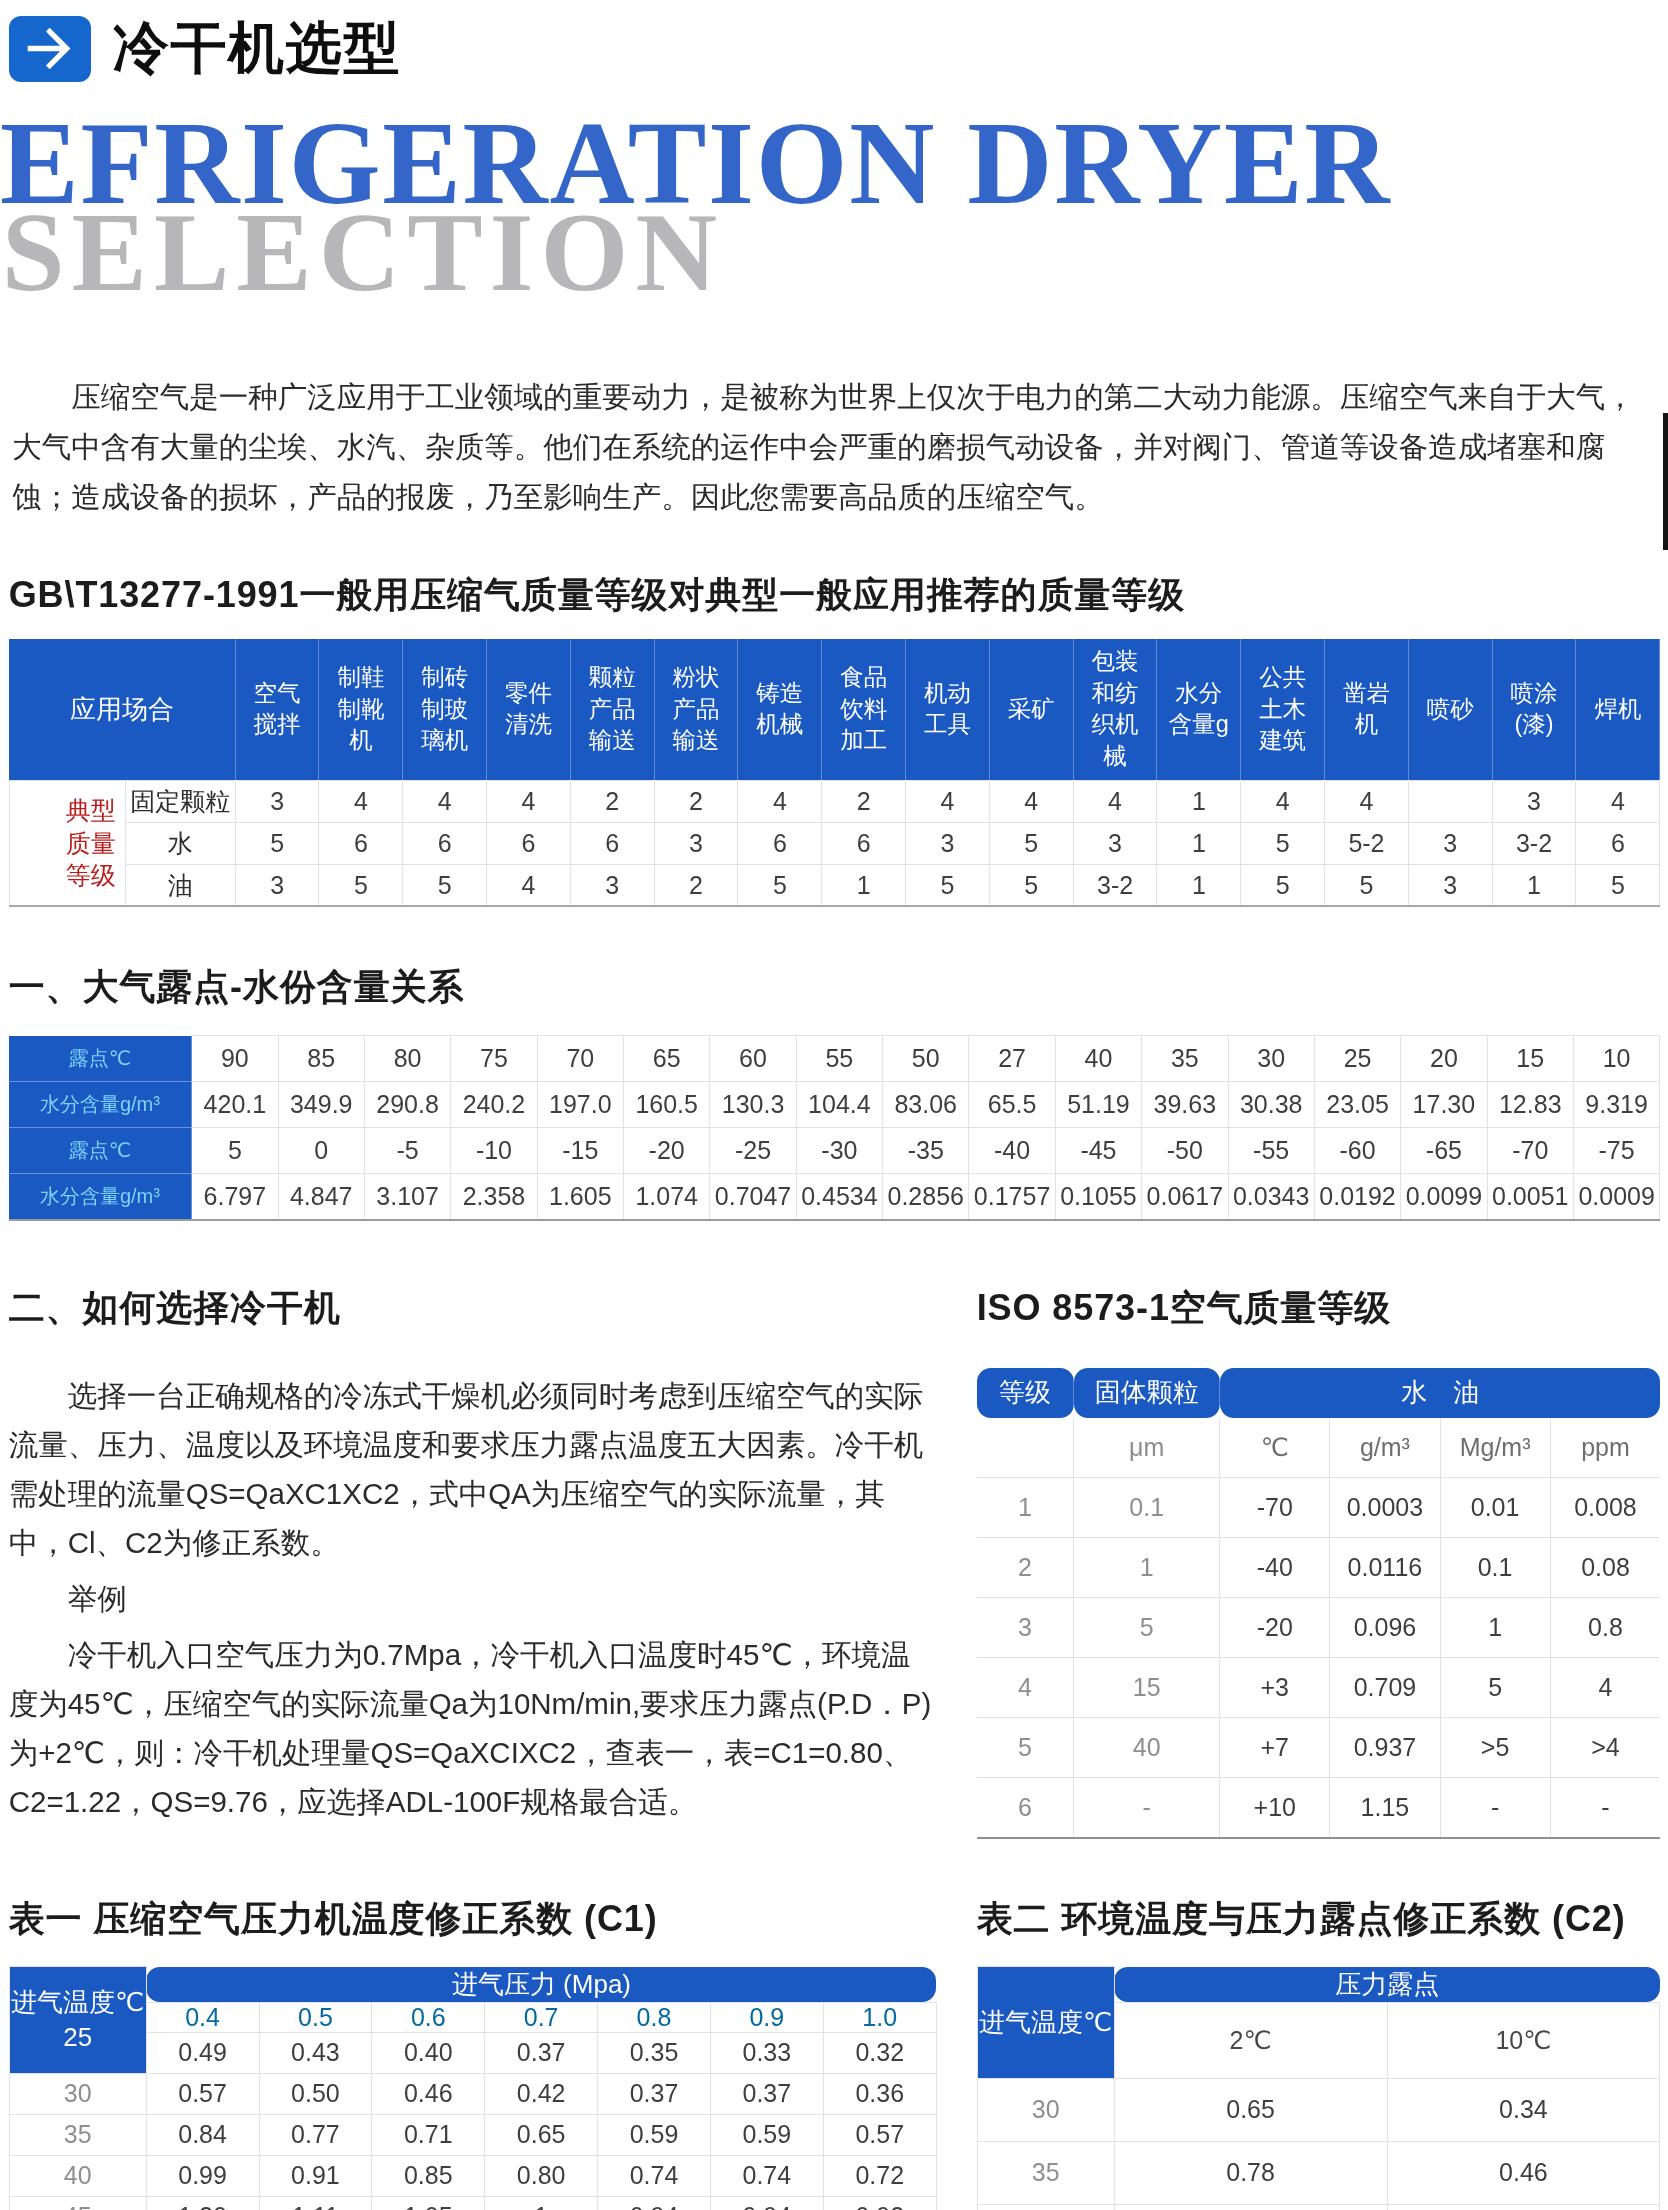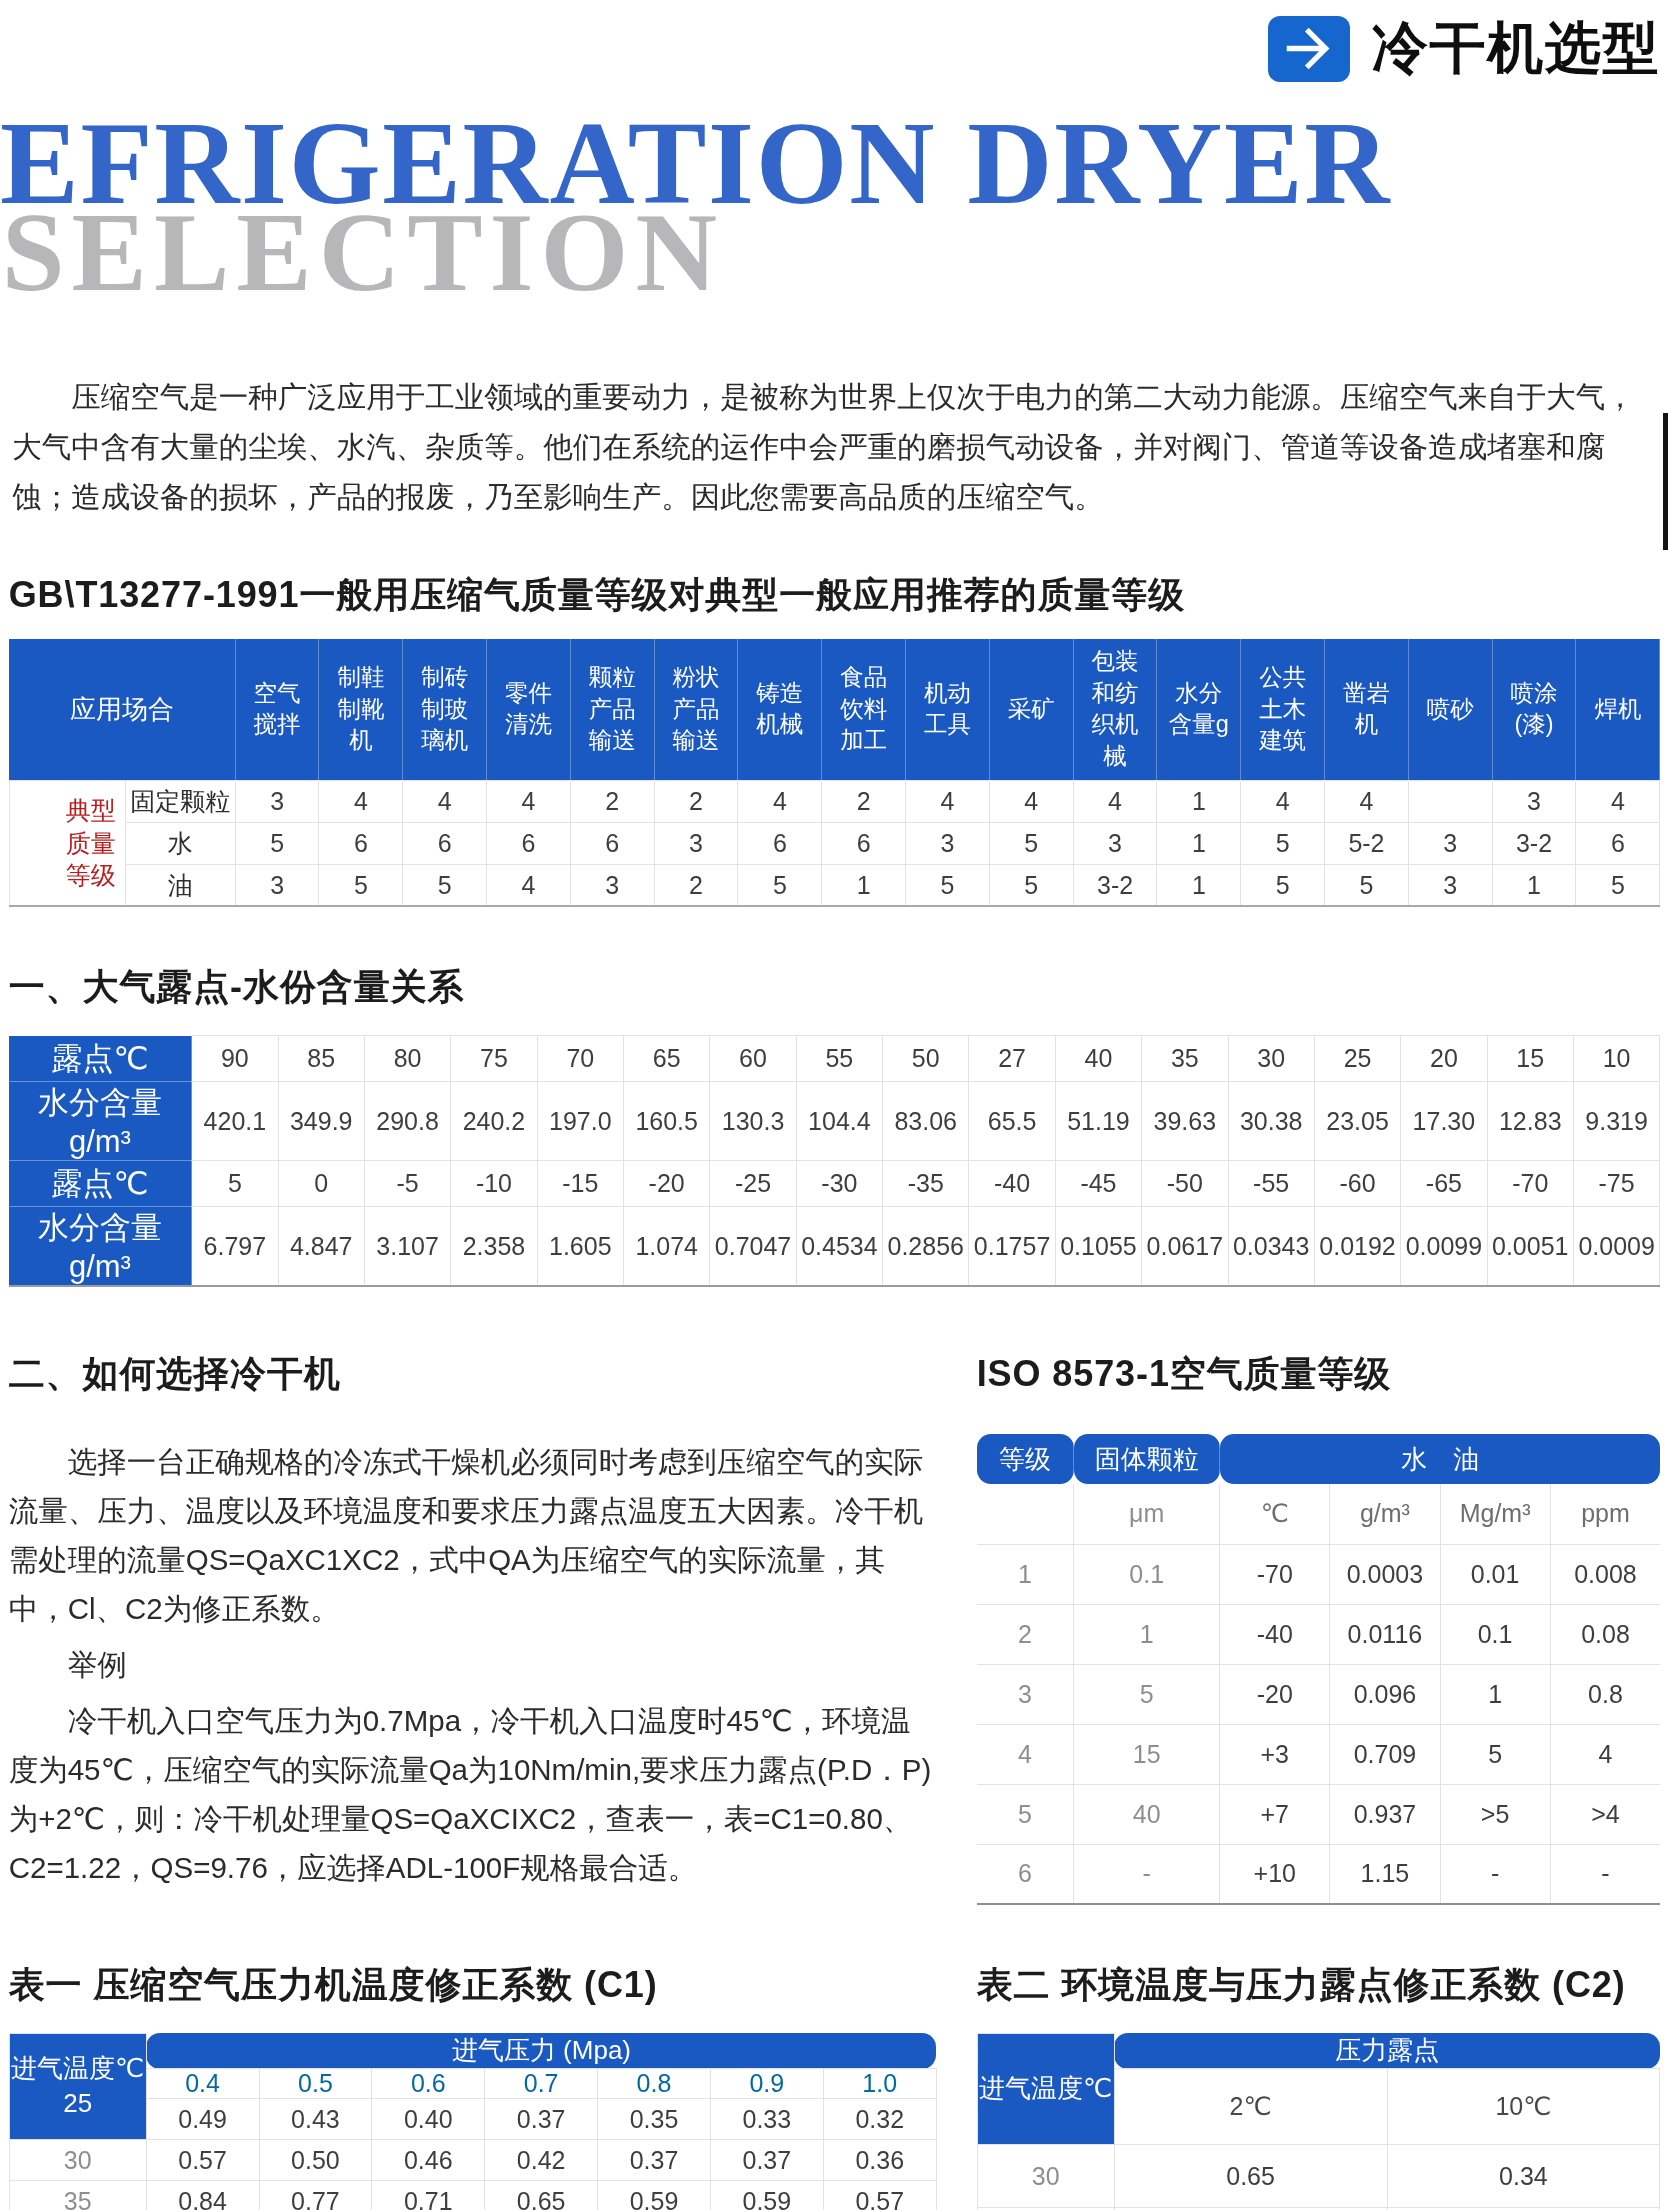--- a/index.html
+++ b/index.html
@@ -14,21 +14,21 @@
   }
   *{box-sizing:border-box;margin:0;padding:0;}
   html,body{width:1669px;height:2211px;}
   body{
     font-family:"Liberation Sans","DejaVu Sans",sans-serif;
     background:#fff;color:#333;overflow:hidden;position:relative;
   }
   .page{padding:5.2px 8.7px 0 8.7px;}
 
   
-  .hdr{display:flex;align-items:center;gap:22px;height:87px;justify-content:flex-end;}
+  .hdr{display:flex;align-items:center;gap:22px;height:87px;}
   .arrow-box{width:82px;height:66px;background:var(--icon-blue);border-radius:12px;
     display:flex;align-items:center;justify-content:center;flex:0 0 auto;}
   .arrow-box svg{width:54px;height:49px;}
   .cn-title{font-size:56px;font-weight:700;color:#0e0e0e;letter-spacing:1.7px;}
 
   .en1{font-family:"Liberation Serif","DejaVu Serif",serif;font-size:118px;line-height:1.02;
     color:var(--title-blue);letter-spacing:1.7px;white-space:nowrap;margin:12px 0 0 -8.7px;font-weight:600;}
   .en2{font-family:"Liberation Serif","DejaVu Serif",serif;font-size:113px;line-height:1.0;
     color:var(--title-gray);letter-spacing:7px;white-space:nowrap;margin:-29.5px 0 0 -7px;font-weight:600;}
 
@@ -50,21 +50,21 @@
   .gbt th{background:var(--blue);color:#fff;font-size:23.5px;font-weight:500;line-height:1.35;
     padding:7px 8.7px;border-right:1.7px solid rgba(255,255,255,.30);height:111px;}
   .gbt th.corner{font-size:26px;}
   .gbt td{font-size:25px;color:var(--cell);border:0.9px solid var(--line);height:42px;background:#fff;}
   .gbt td.group{color:#b91c1c;line-height:1.3;font-size:25px;padding-left:47px;}
   .gbt td.sublab{color:#2e2e2e;}
 
   
   .dew{margin-top:22.6px;border-top:1.7px solid #b9b9b9;border-bottom:2.6px solid #9b9b9b;}
   .dew td{height:46px;font-size:25px;color:var(--cell);border:0.9px solid var(--line);background:#fff;}
-  .dew td.bluelab{background:var(--blue);color:#ffffff;font-size:31px;font-weight:500;
+  .dew td.bluelab{background:var(--blue);color:#7dd3fc;font-size:20px;font-weight:500;
     border-color:rgba(255,255,255,.35);border-left:none;}
 
   
   .cols{display:flex;margin-top:63px;}
   .col-l{width:928px;flex:0 0 auto;}
   .col-r{margin-left:40px;flex:1;}
   .body-p{font-size:29.5px;line-height:49px;color:#2b2b2b;text-indent:2em;margin-top:24px;}
   .body-p.first{margin-top:38px;}
   .body-p.tight{margin-top:7px;}
 

